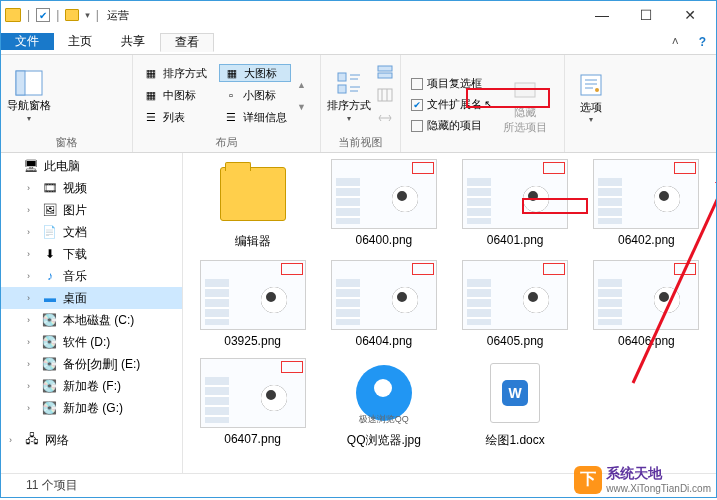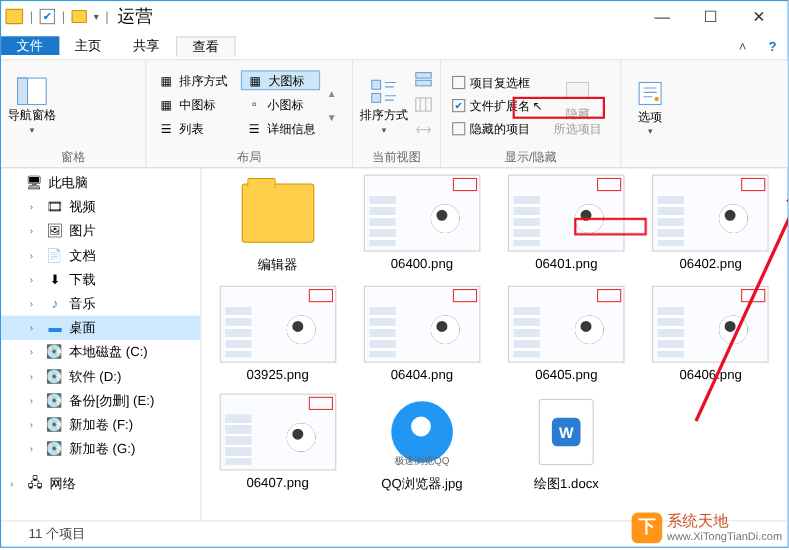--- a/index.html
+++ b/index.html
@@ -5,21 +5,21 @@
 * { margin: 0; padding: 0; box-sizing: border-box; font-family: "Microsoft YaHei", "Segoe UI", sans-serif; }
 body { width: 717px; height: 500px; background: #fff; position: relative; overflow: hidden; font-size: 12px; }
 
 .window { border: 1px solid #3a9bdc; height: 498px; display: flex; flex-direction: column; background: #fff; }
 
 .titlebar { height: 28px; display: flex; align-items: center; padding: 0 4px; }
 .titlebar .qat { display: flex; align-items: center; gap: 6px; }
 .titlebar .qat .folder-ico { width: 16px; height: 14px; background: #ffcf4b; border: 1px solid #c99a00; border-radius: 1px; display: inline-block; }
 .titlebar .qat .chk { width: 14px; height: 14px; border: 1px solid #888; display: inline-flex; align-items: center; justify-content: center; font-size: 10px; color: #0078d7; }
 .titlebar .qat .sep { color: #888; }
-.titlebar .title { margin-left: 8px; font-size: 16px; }
+.titlebar .title { margin-left: 8px; font-size: 11px; }
 .titlebar .ctrls { margin-left: auto; display: flex; }
 .titlebar .ctrls div { width: 44px; height: 26px; display: flex; align-items: center; justify-content: center; font-size: 14px; color: #333; }
 
 .tabs { height: 26px; display: flex; align-items: center; border-bottom: 1px solid #d8d8d8; }
 .tab { padding: 0 14px; display: flex; align-items: center; font-size: 12px; border-right: 1px solid transparent; }
 .tab.file { background: #1979ca; color: #fff; }
 .tab.active { background: #f9f9f9; border: 1px solid #d8d8d8; border-bottom: 1px solid #f9f9f9; margin-bottom: -1px; }
 .tabs .min-arrow { margin-left: auto; padding: 0 10px; display: flex; align-items: center; color: #555; }
 .tabs .help { padding: 0 10px; color: #1979ca; display: flex; align-items: center; font-weight: bold; }
 
@@ -65,21 +65,21 @@
 
 .status { height: 24px; border-top: 1px solid #e5e5e5; display: flex; align-items: center; padding: 0 25px; font-size: 12px; color: #444; }
 
 svg.arrow { position:absolute; left:420px; top:0; width:180px; height:260px; pointer-events:none; }
 .redbox { position:absolute; border:2px solid #e81123; }
 #ext-box { left: 466px; top: 88px; width: 84px; height: 20px; }
 #file-box { left: 522px; top: 198px; width: 66px; height: 16px; }
 
 .watermark { position:absolute; right:6px; bottom:6px; display:flex; align-items:center; gap:4px; opacity:.9; }
 .watermark .logo { width:28px; height:28px; border-radius:6px; background:#ff8a00; display:flex; align-items:center; justify-content:center; color:#fff; font-size:16px; font-weight:bold; }
-.watermark .txt { font-size:14px; font-weight:normal; color:#c2410c; }
+.watermark .txt { font-size:14px; font-weight:bold; color:#4c1d95; }
 .watermark .url { font-size:10px; color:#666; }
 .disabled { color:#9a9a9a; }
 </style>
 </head>
 <body>
 
 <div class="window">
 
   <div class="titlebar">
     <div class="qat">
@@ -211,21 +211,20 @@
         <div class="largebtn disabled">
           <div class="ico">
               <svg width="26" height="22">
                 <rect x="3" y="4" width="20" height="14" fill="#f4f4f4" stroke="#ccc"></rect>
               </svg>
             </div>
           <div class="lbl">隐藏</div>
           <div class="lbl">所选项目</div>
         </div>
       </div>
-      <div class="gl">显示/隐藏</div>
     </div>
 
     <div class="rgroup" style="width:52px;border-right:none">
       <div class="body">
         <div class="largebtn">
           <div class="ico">
               <svg width="26" height="24">
                 <rect x="3" y="2" width="20" height="20" fill="#fff" stroke="#6aa0d8"></rect>
                 <path d="M7 7h12M7 11h12M7 15h8" stroke="#6aa0d8"></path>
                 <circle cx="19" cy="17" r="2" fill="#e0a030"></circle>

